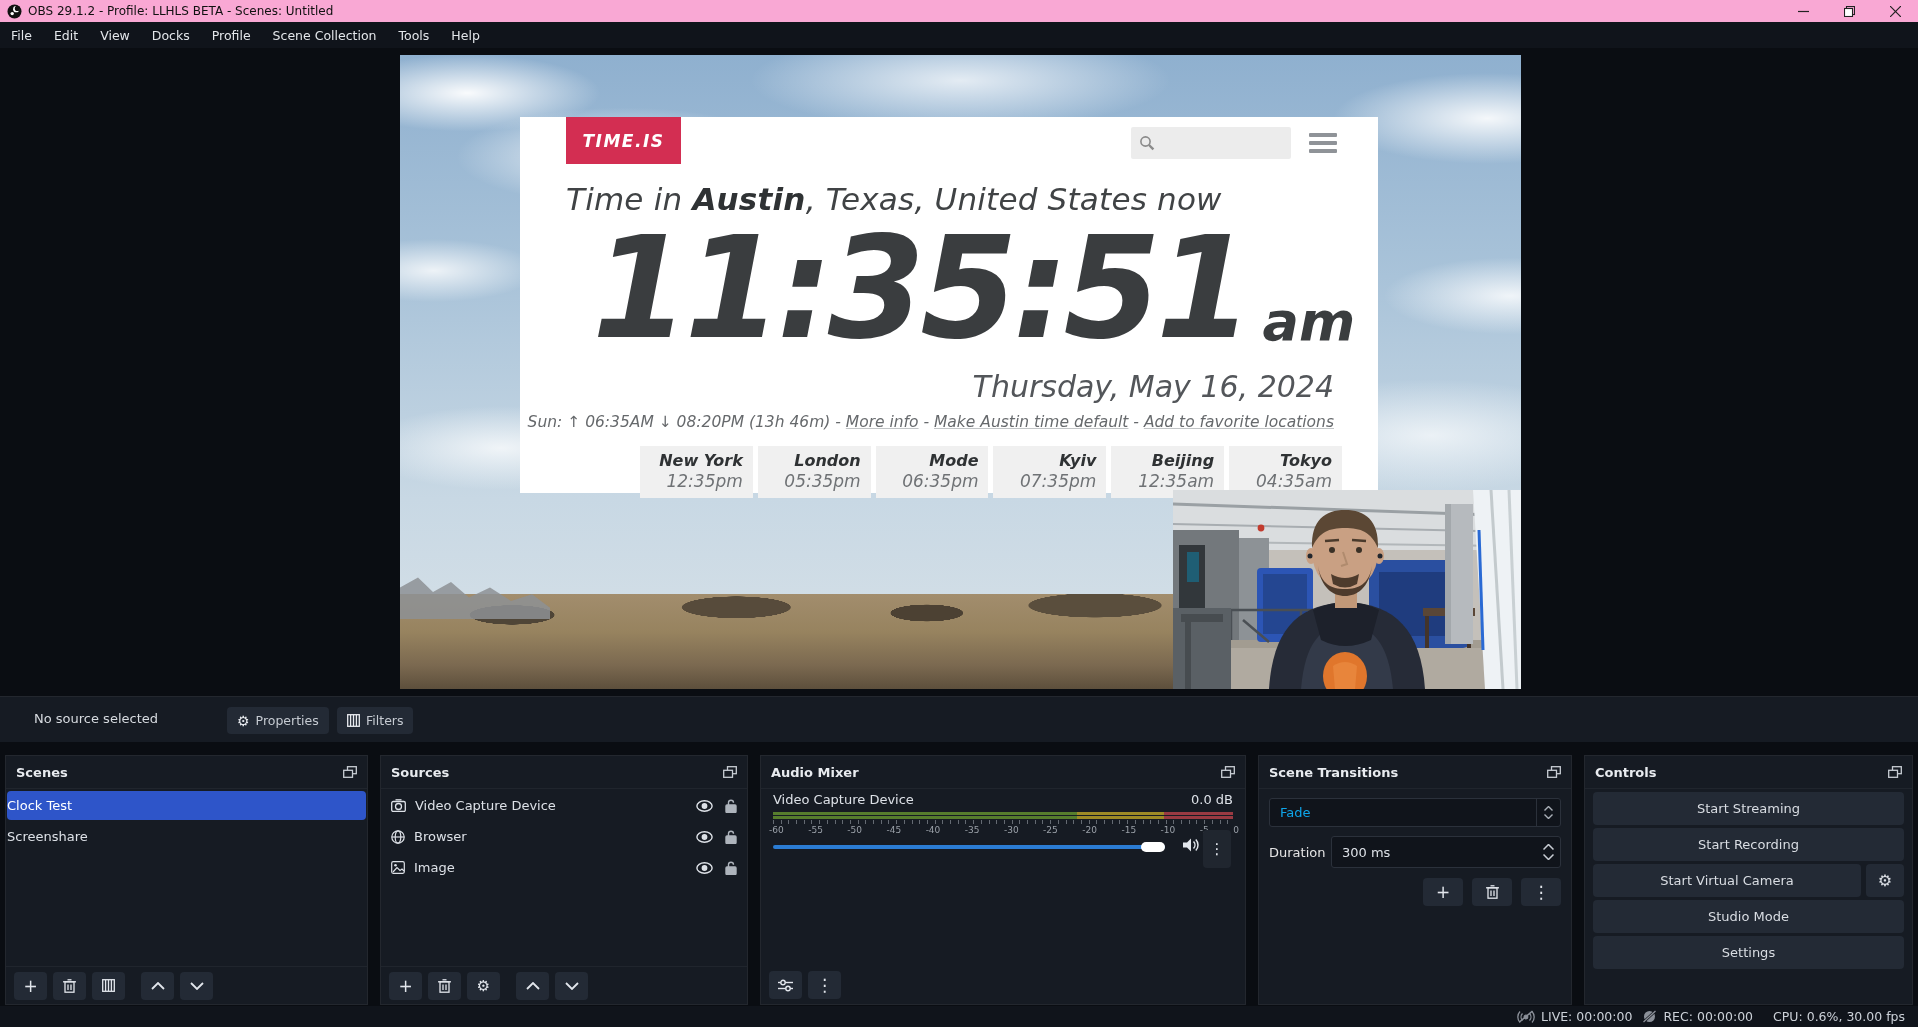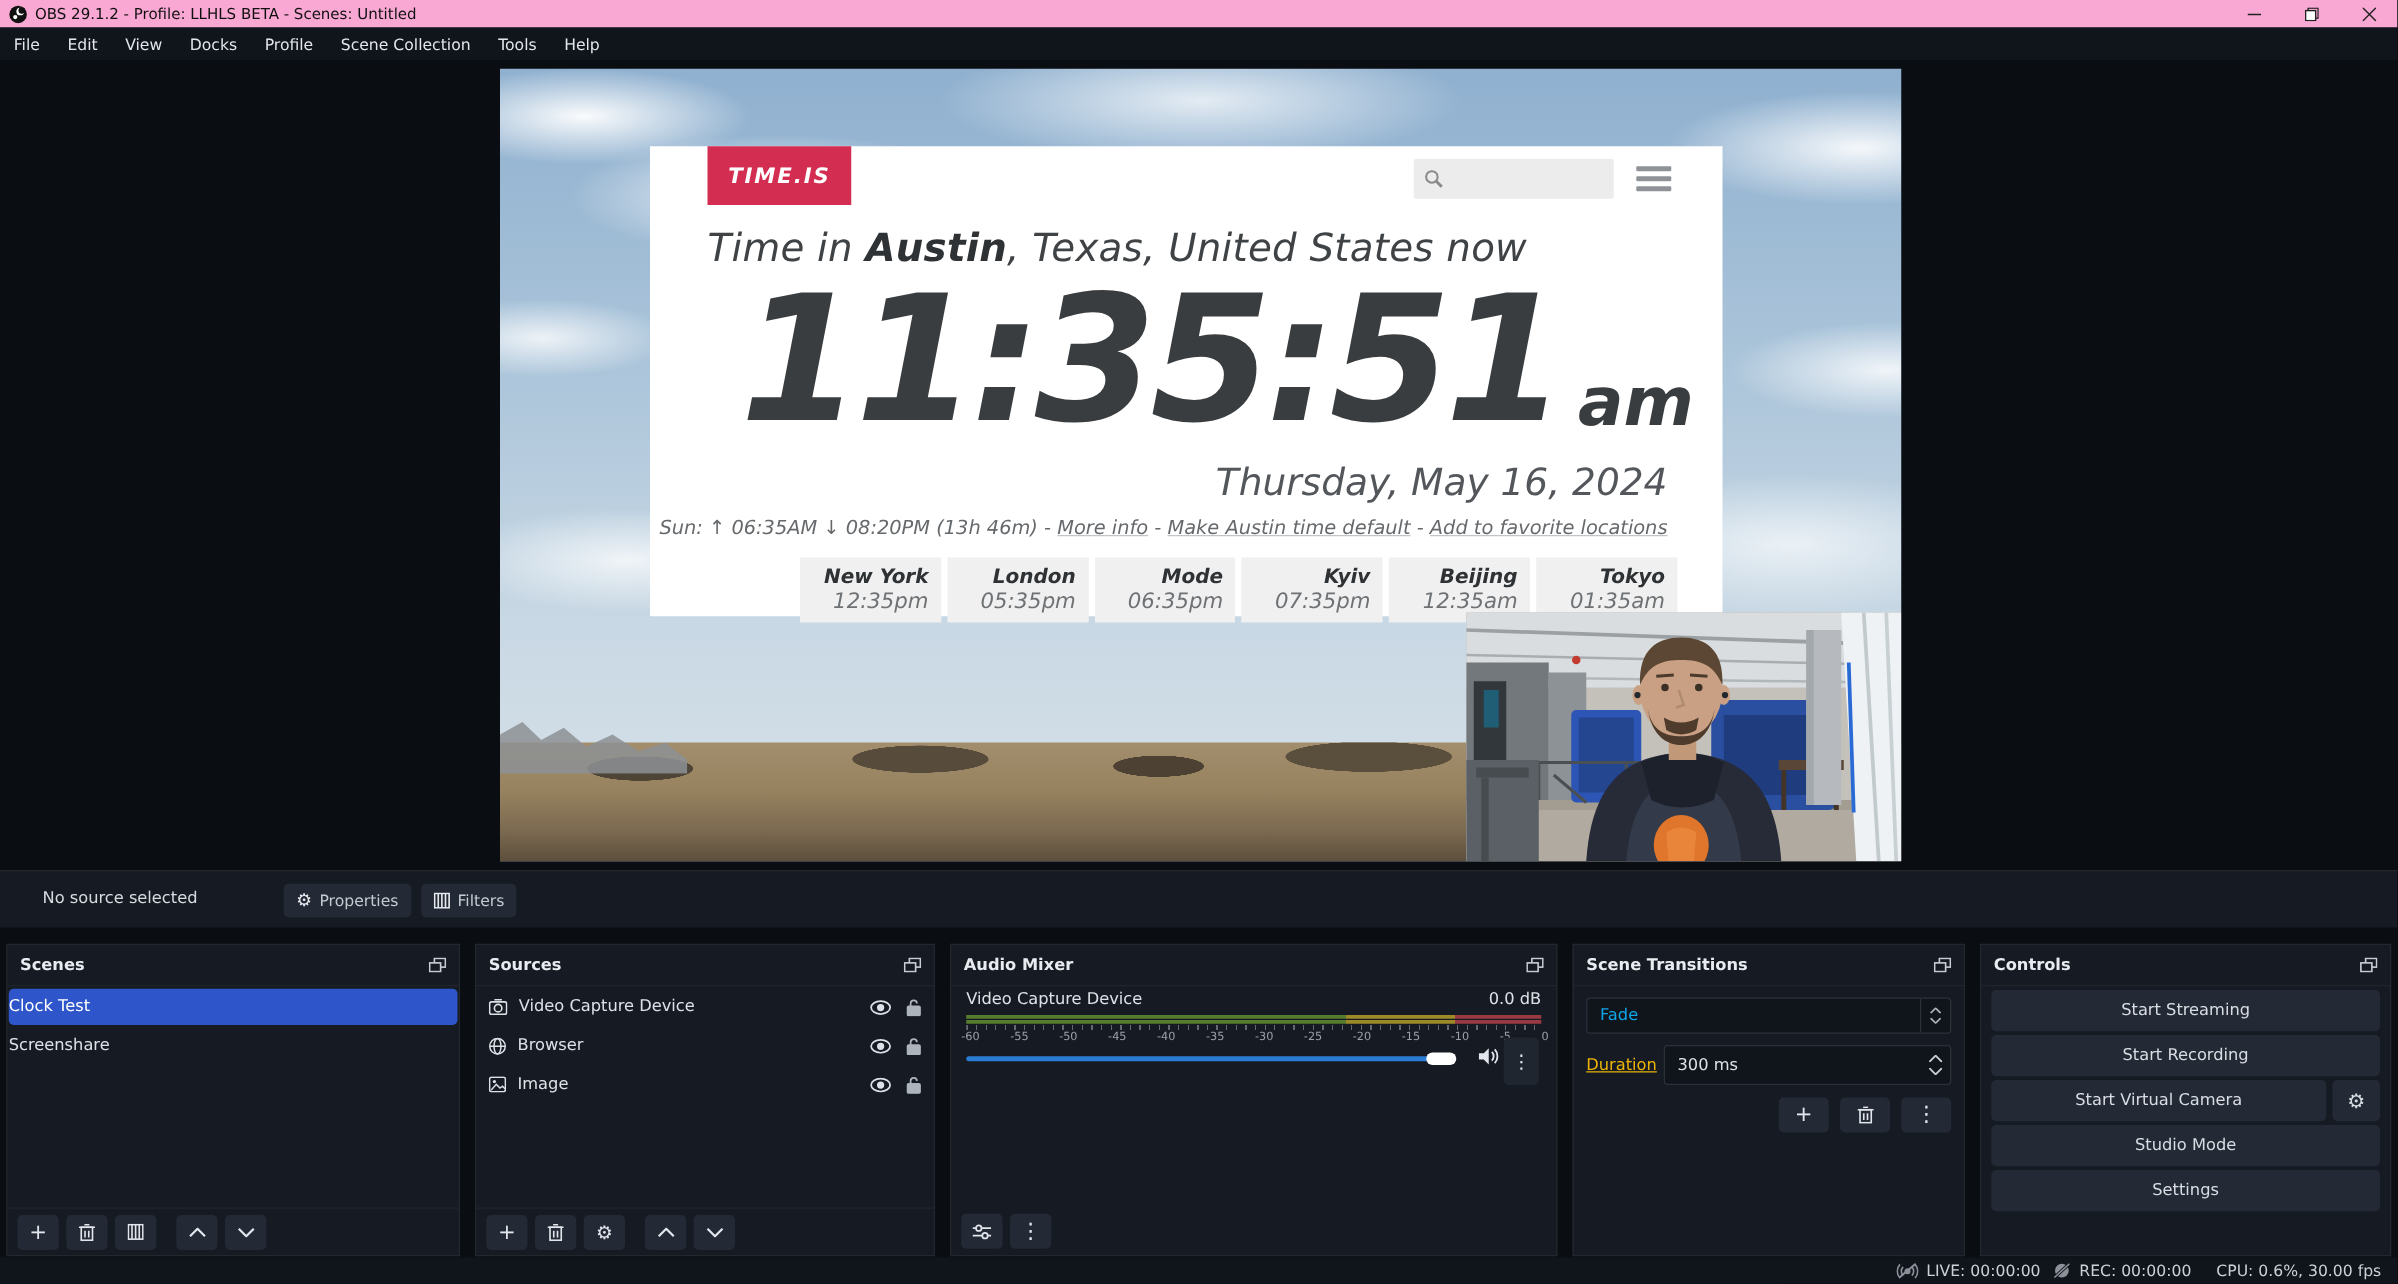--- a/index.html
+++ b/index.html
@@ -114,21 +114,21 @@
                border-radius:4px; display:flex; align-items:center; justify-content:center;
                color:#e2e6ec; font-size:15px; }
 
   
   .trans-select { position:absolute; left:10px; right:10px; top:42px; height:29px; background:#10141b;
                   border:1px solid #2b313b; border-radius:3px; display:flex; align-items:center; }
   .trans-select .value { font-size:13px; color:#0ea5e9; padding-left:10px; flex:1; }
   .spin-col { width:24px; height:100%; border-left:1px solid #2b313b; display:flex; flex-direction:column;
               align-items:center; justify-content:center; gap:3px; color:#aab0b8; }
   .dur-row { position:absolute; left:10px; right:10px; top:80px; height:32px; display:flex; align-items:center; }
-  .dur-label { font-size:13px; color:#eab308; width:62px;text-decoration:underline; }
+  .dur-label { font-size:13px; color:#e5e5e5; width:62px; }
   .dur-box { flex:1; height:32px; background:#10141b; border:1px solid #2b313b; border-radius:3px;
              display:flex; align-items:center; }
   .dur-box .value { flex:1; font-size:13px; color:#dde1e7; padding-left:10px; }
   .trans-btns { position:absolute; right:10px; top:122px; display:flex; gap:9px; }
   .trans-btns .icon-btn { width:40px; }
 
   
   .ctrl-list { position:absolute; top:36px; left:8px; right:8px; display:flex; flex-direction:column; gap:3px; }
   .ctrl-btn { height:33px; background:#232a35; border-radius:4px; display:flex; align-items:center;
               justify-content:center; font-size:13px; color:#d9dde3; }
@@ -233,21 +233,21 @@
           <div class="world-box">
             <div class="world-city">Kyiv</div>
             <div class="world-time">07:35pm</div>
           </div>
           <div class="world-box">
             <div class="world-city">Beijing</div>
             <div class="world-time">12:35am</div>
           </div>
           <div class="world-box">
             <div class="world-city">Tokyo</div>
-            <div class="world-time">01:35am</div>
+            <div class="world-time">04:35am</div>
           </div>
         </div>
       </div>
 
       <div class="webcam">
         <svg width="348" height="199" viewBox="0 0 348 199">
           <rect width="348" height="199" fill="#c4c0ba"></rect>
           <rect width="348" height="60" fill="#dadddf"></rect>
           <line x1="0" y1="14" x2="348" y2="26" stroke="#9aa0a4" stroke-width="3"></line>
           <line x1="0" y1="34" x2="348" y2="42" stroke="#a8adb1" stroke-width="2"></line>

